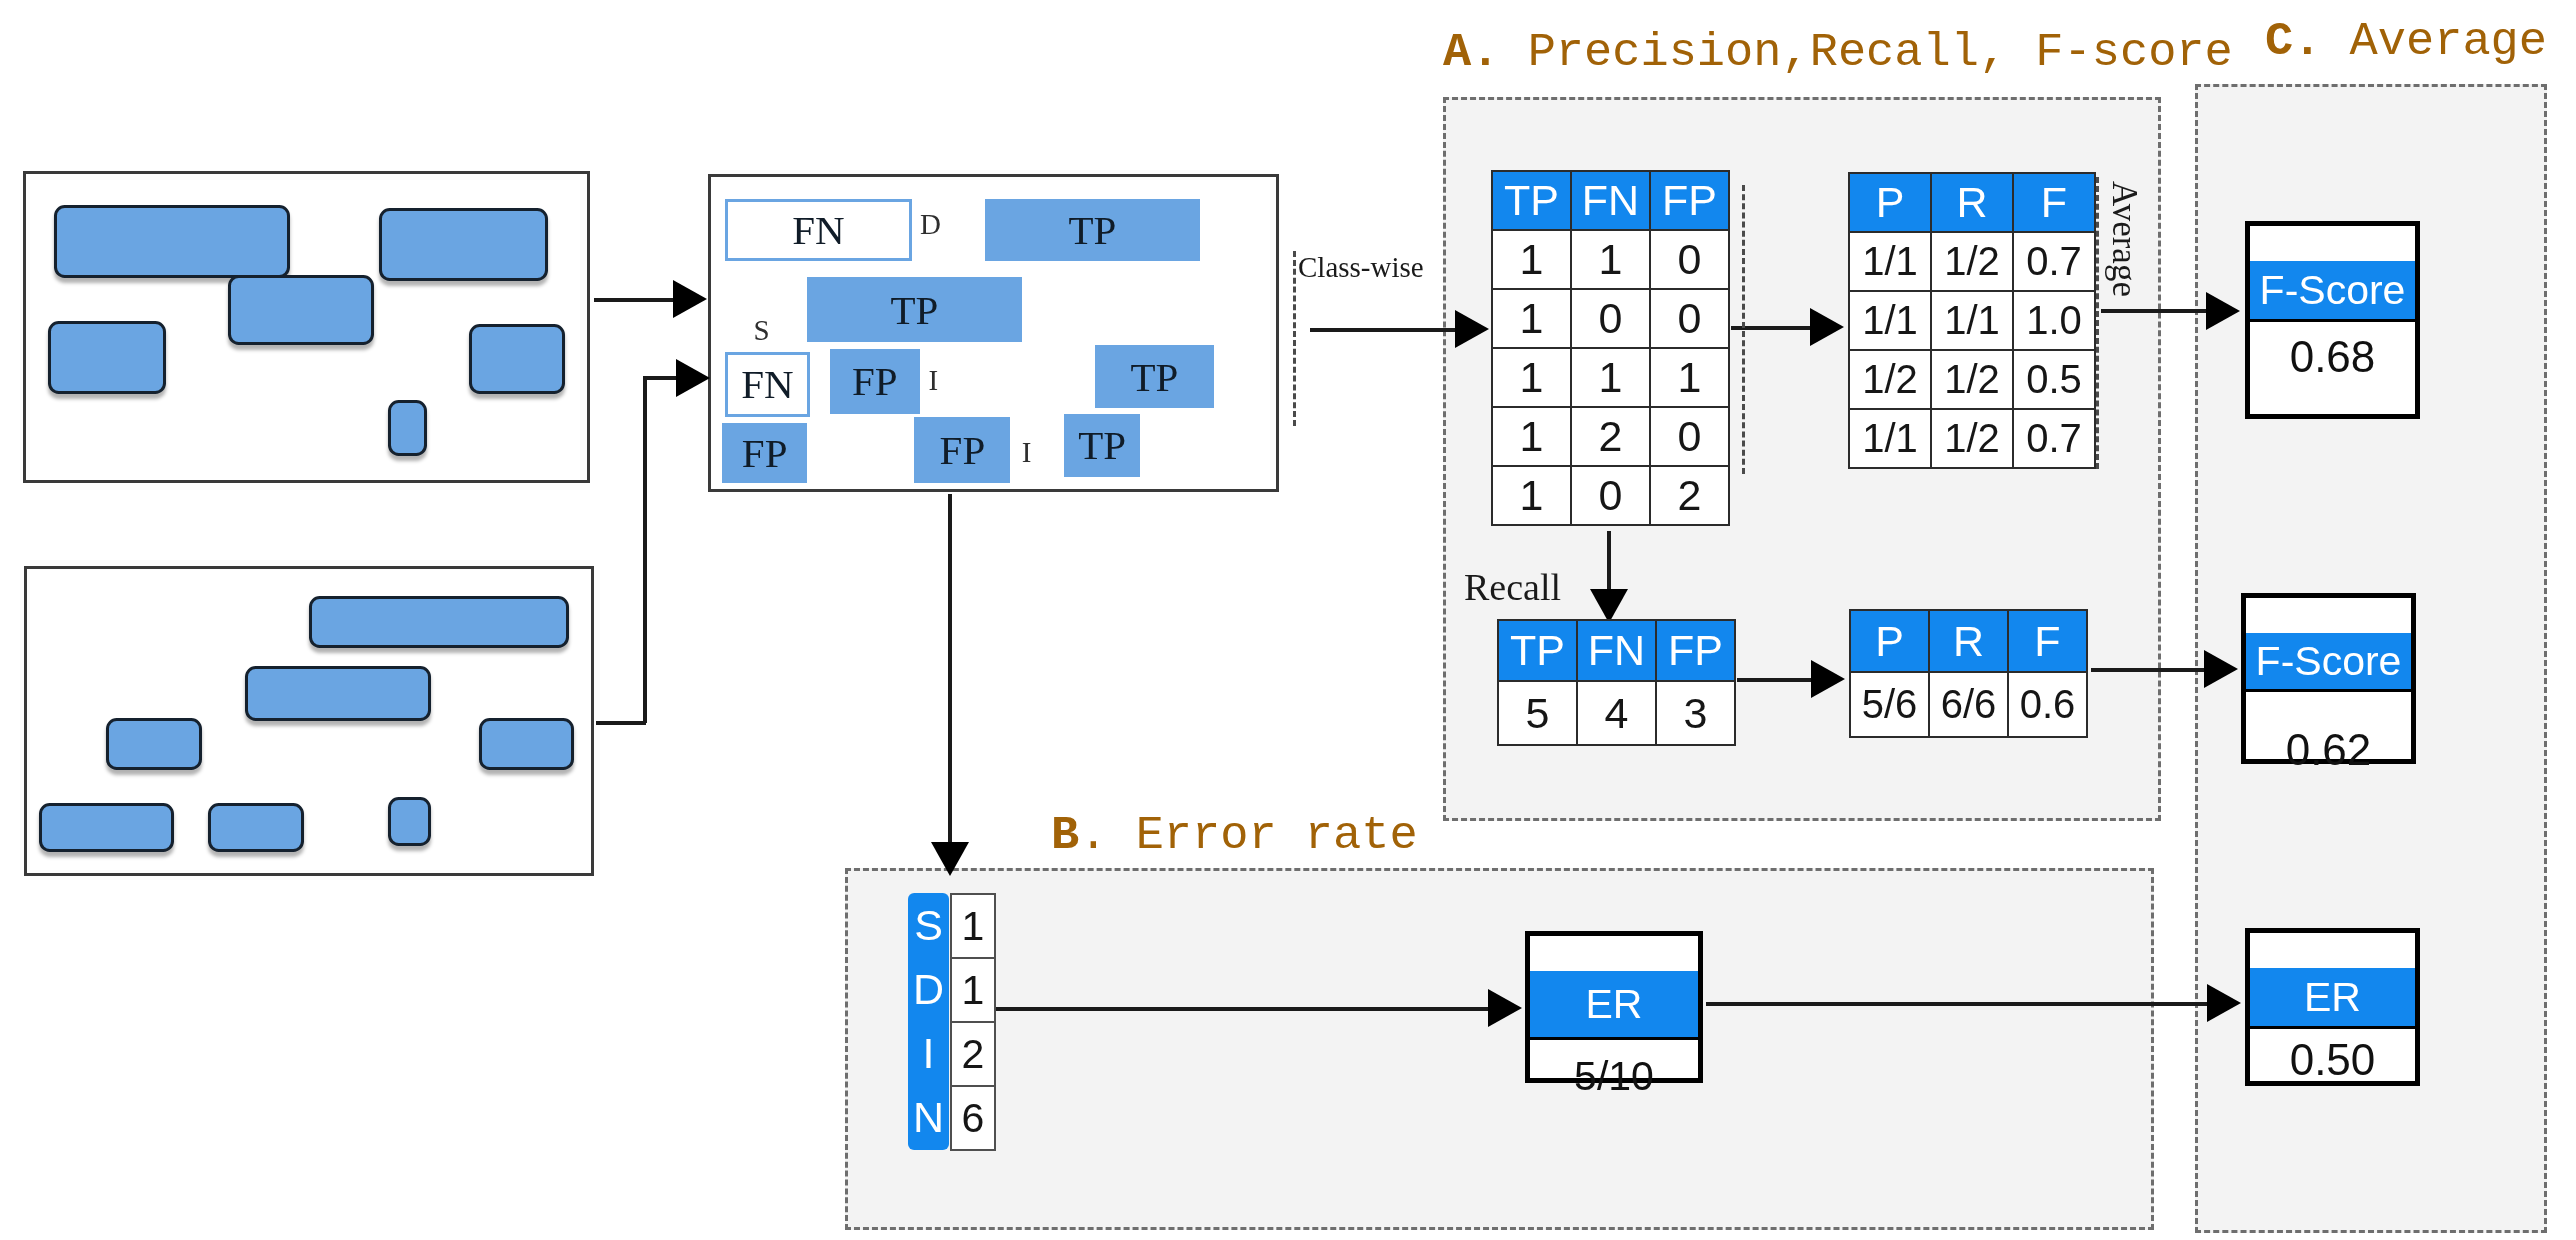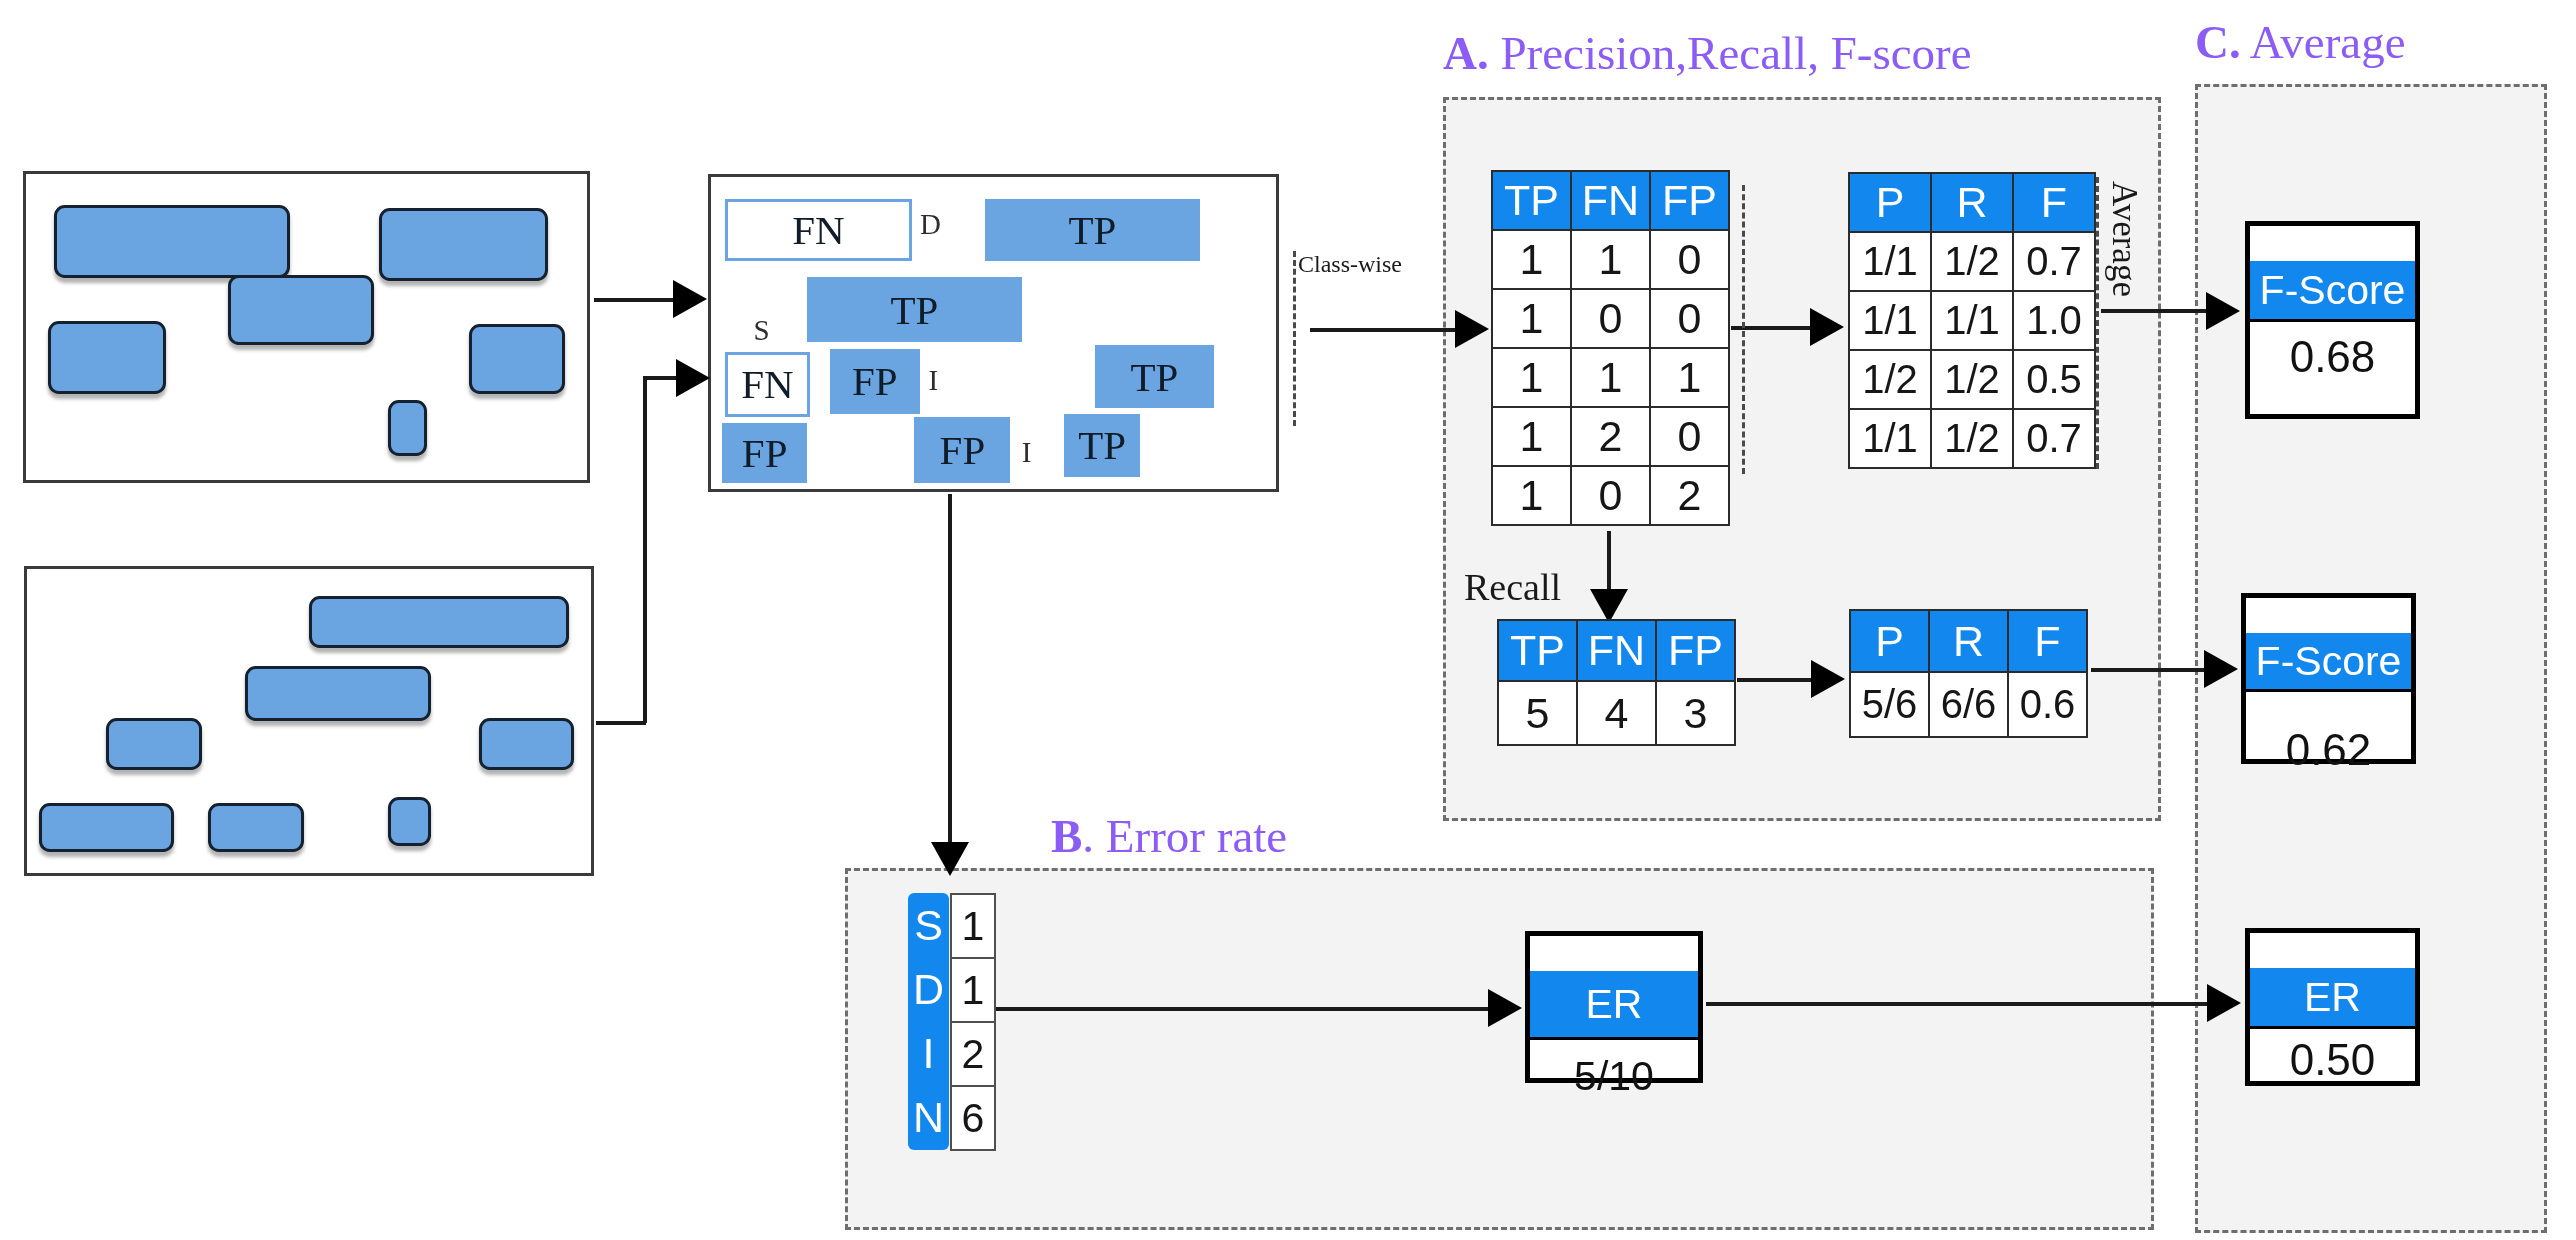--- a/index.html
+++ b/index.html
@@ -19,22 +19,22 @@
 
   
   .mseg { position:absolute; background:#6aa5e2; display:flex; align-items:center;
           justify-content:center; font:41px "Liberation Serif", serif; color:#101c28; }
   .fnbox { position:absolute; background:#ffffff; border:3px solid #6aa5e2;
            display:flex; align-items:center; justify-content:center;
            font:41px "Liberation Serif", serif; color:#101c28; }
   .marker { position:absolute; font:29px "Liberation Serif", serif; color:#2e2e2e; }
 
   
-  .stitle { position:absolute; font-family:Liberation Serif, serif; font-size:47px;
-            color:#8b5cf6; white-space:nowrap; text-align:left; }
+  .stitle { position:absolute; font-family:Liberation Mono, monospace; font-size:47px;
+            color:#a16207; white-space:nowrap; text-align:right; }
   .stitle .bold { font-weight:bold; }
   .slabel { position:absolute; font-family:"Liberation Serif", serif; color:#1a1a1a;
             white-space:nowrap; }
 
   
   .dtable { position:absolute; border-collapse:collapse; }
   .dtable td { border:2.3px solid #2b2b2b; text-align:center; vertical-align:middle;
                background:#ffffff; color:#161616; font-family:"Liberation Sans", sans-serif; }
   .dtable tr.hd td { background:#1287ee; color:#ffffff; }
   .t1 td { width:79px; height:59px; font-size:43px; }
@@ -149,21 +149,21 @@
 
 <div class="hl" style="left:596px; top:721px; width:50px;"></div>
 <div class="vl" style="left:643px; top:376px; height:347px;"></div>
 <div class="hl" style="left:643px; top:376px; width:35px;"></div>
 <div class="ar r" style="left:676px; top:359px;"></div>
 
 <div class="vl" style="left:948px; top:494px; height:350px;"></div>
 <div class="ar d" style="left:931px; top:842px;"></div>
 
 <div class="vdash" style="left:1293px; top:251px; height:175px;"></div>
-<div class="slabel" style="left:1298px; top:251px; font-size:24px;">Class-wise</div>
+<div class="slabel" style="left:1298px; top:251px; font-size:29px;">Class-wise</div>
 <div class="hl" style="left:1310px; top:328px; width:145px;"></div>
 <div class="ar r" style="left:1455px; top:310px;"></div>
 
 <div class="hl" style="left:1731px; top:326px; width:81px;"></div>
 <div class="ar r" style="left:1810px; top:308px;"></div>
 
 <div class="vl" style="left:1607px; top:531px; height:61px;"></div>
 <div class="ar d" style="left:1590px; top:589px;"></div>
 
 <div class="hl" style="left:1737px; top:678px; width:76px;"></div>

